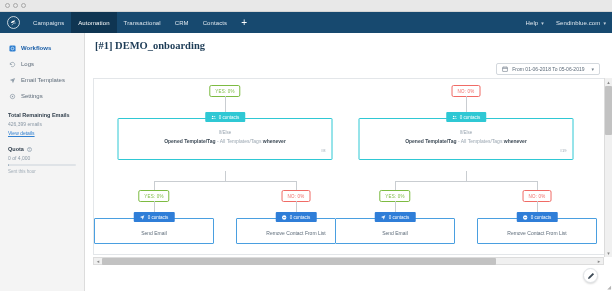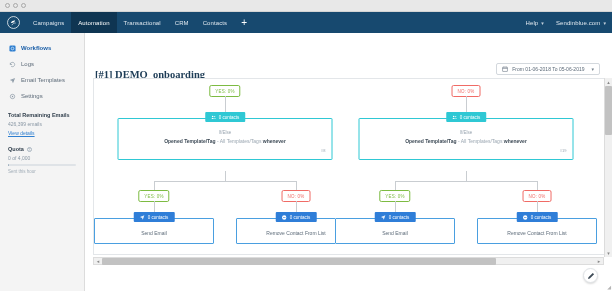--- a/index.html
+++ b/index.html
@@ -70,21 +70,21 @@
   .blk-val { font-size: 5px; color: #8a98a5; margin-bottom: 3px; }
   .qbar { height: 2px; background: #dfe3e7; border-radius: 1px; margin-bottom: 3px; }
   .qbar > i { display:block; height:100%; width:2%; background:#9fb0bf; border-radius:1px;}
   .blk-foot { font-size: 4.5px; color: #a0acb7; }
 
   
   .main { flex: 1; position: relative; background: #ffffff; }
 
   .main-head {
     padding: 7px 10px 0 10px;
-    display: flex; align-items: flex-start; margin-top: 29px;
+    display: flex; align-items: flex-start;
   }
   .page-title {
     font-family: "Liberation Serif", serif;
     font-size: 10.5px; font-weight: bold; color: #1d3c56;
   }
 
   .daterange {
     position: absolute; right: 12px; top: 30px;
     display: flex; align-items: center; gap: 4px;
     border: 1px solid #d3d8dd; border-radius: 2px;

